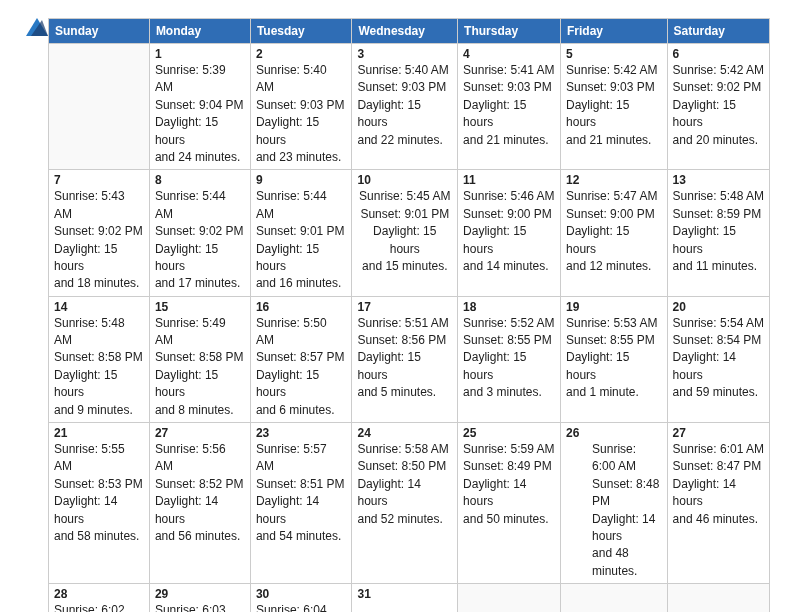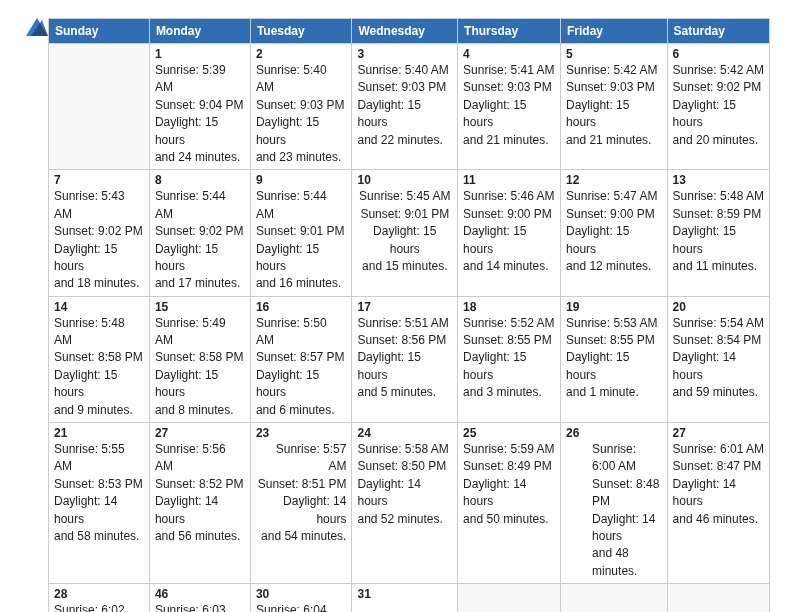--- a/index.html
+++ b/index.html
@@ -295,21 +295,21 @@
           </td>
           <td>
             <span class="day-num">27</span>
             <div class="cell-text" style="white-space: pre-line;">Sunrise: 5:56 AM
 Sunset: 8:52 PM
 Daylight: 14 hours
 and 56 minutes.</div>
           </td>
           <td>
             <span class="day-num">23</span>
-            <div class="cell-text" style="white-space: pre-line; text-align: right;">Sunrise: 5:57 AM
+            <div class="cell-text" style="white-space: pre-line;">Sunrise: 5:57 AM
 Sunset: 8:51 PM
 Daylight: 14 hours
 and 54 minutes.</div>
           </td>
           <td>
             <span class="day-num">24</span>
             <div class="cell-text" style="white-space: pre-line;">Sunrise: 5:58 AM
 Sunset: 8:50 PM
 Daylight: 14 hours
 and 52 minutes.</div>
@@ -338,21 +338,21 @@
         </tr>
         <tr>
           <td>
             <span class="day-num">28</span>
             <div class="cell-text" style="white-space: pre-line;">Sunrise: 6:02 AM
 Sunset: 8:46 PM
 Daylight: 14 hours
 and 44 minutes.</div>
           </td>
           <td>
-            <span class="day-num">46</span>
+            <span class="day-num">29</span>
             <div class="cell-text" style="white-space: pre-line;">Sunrise: 6:03 AM
 Sunset: 8:45 PM
 Daylight: 14 hours
 and 41 minutes.</div>
           </td>
           <td>
             <span class="day-num">30</span>
             <div class="cell-text" style="white-space: pre-line;">Sunrise: 6:04 AM
 Sunset: 8:44 PM
 Daylight: 14 hours

